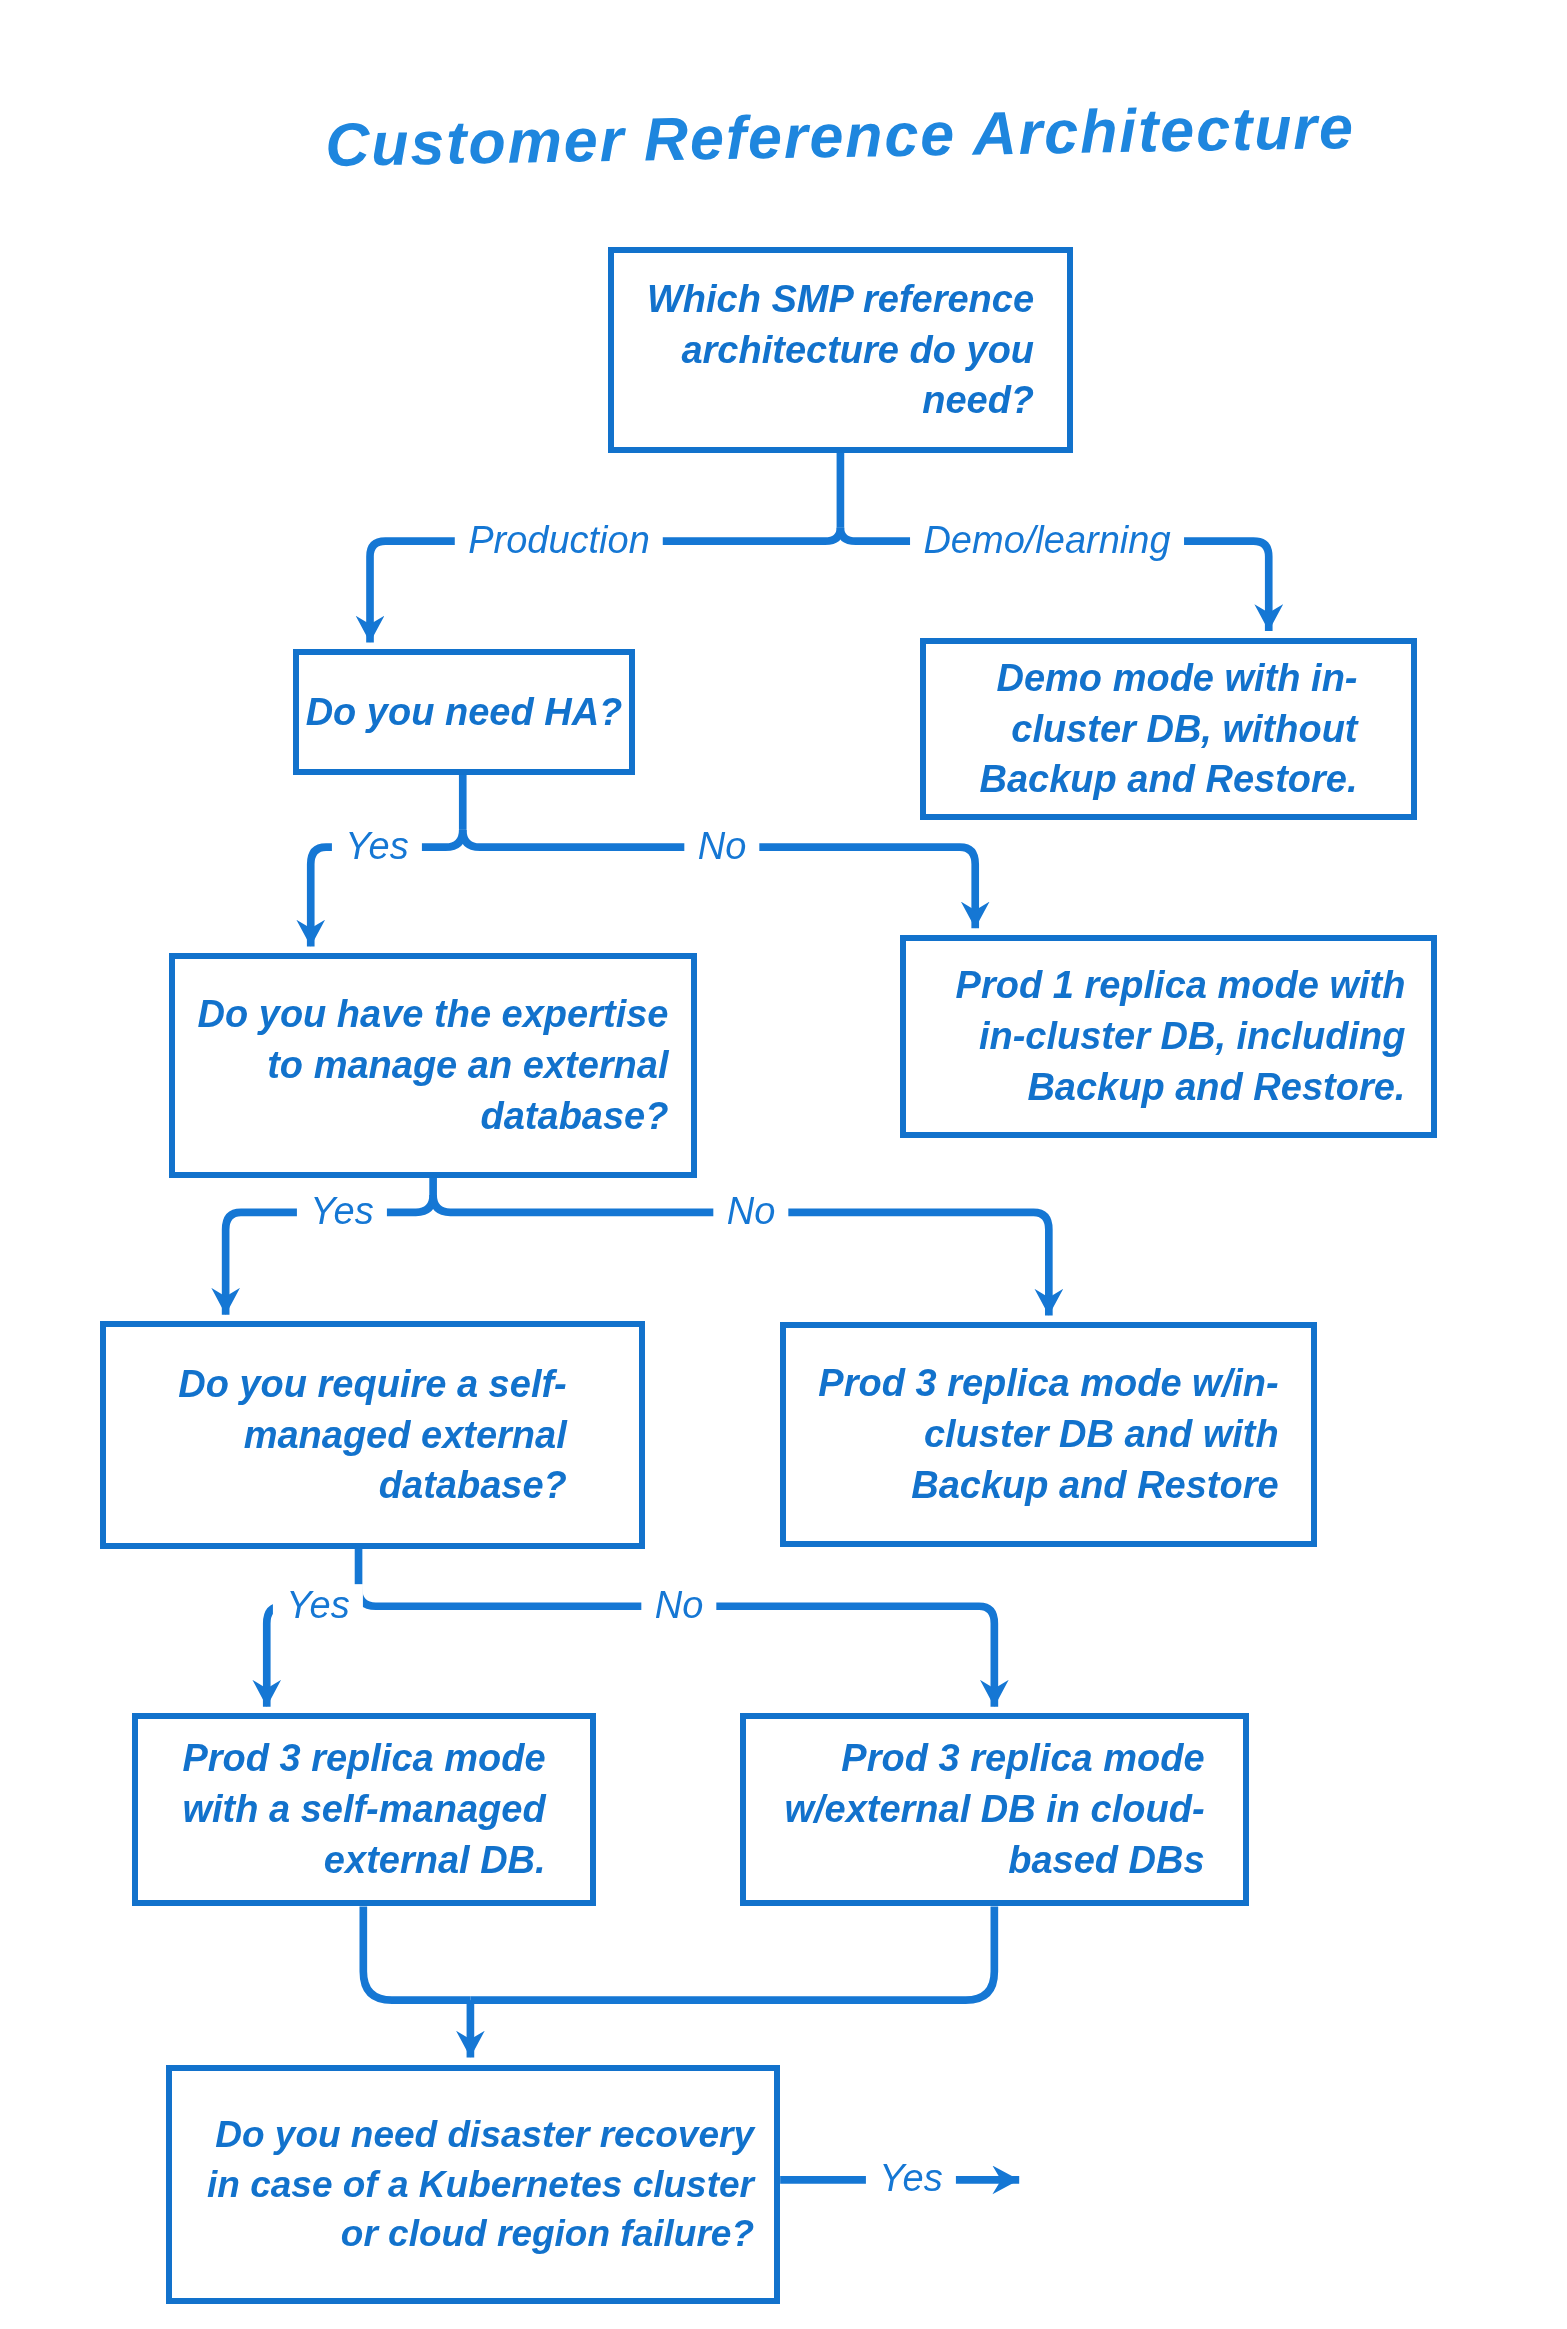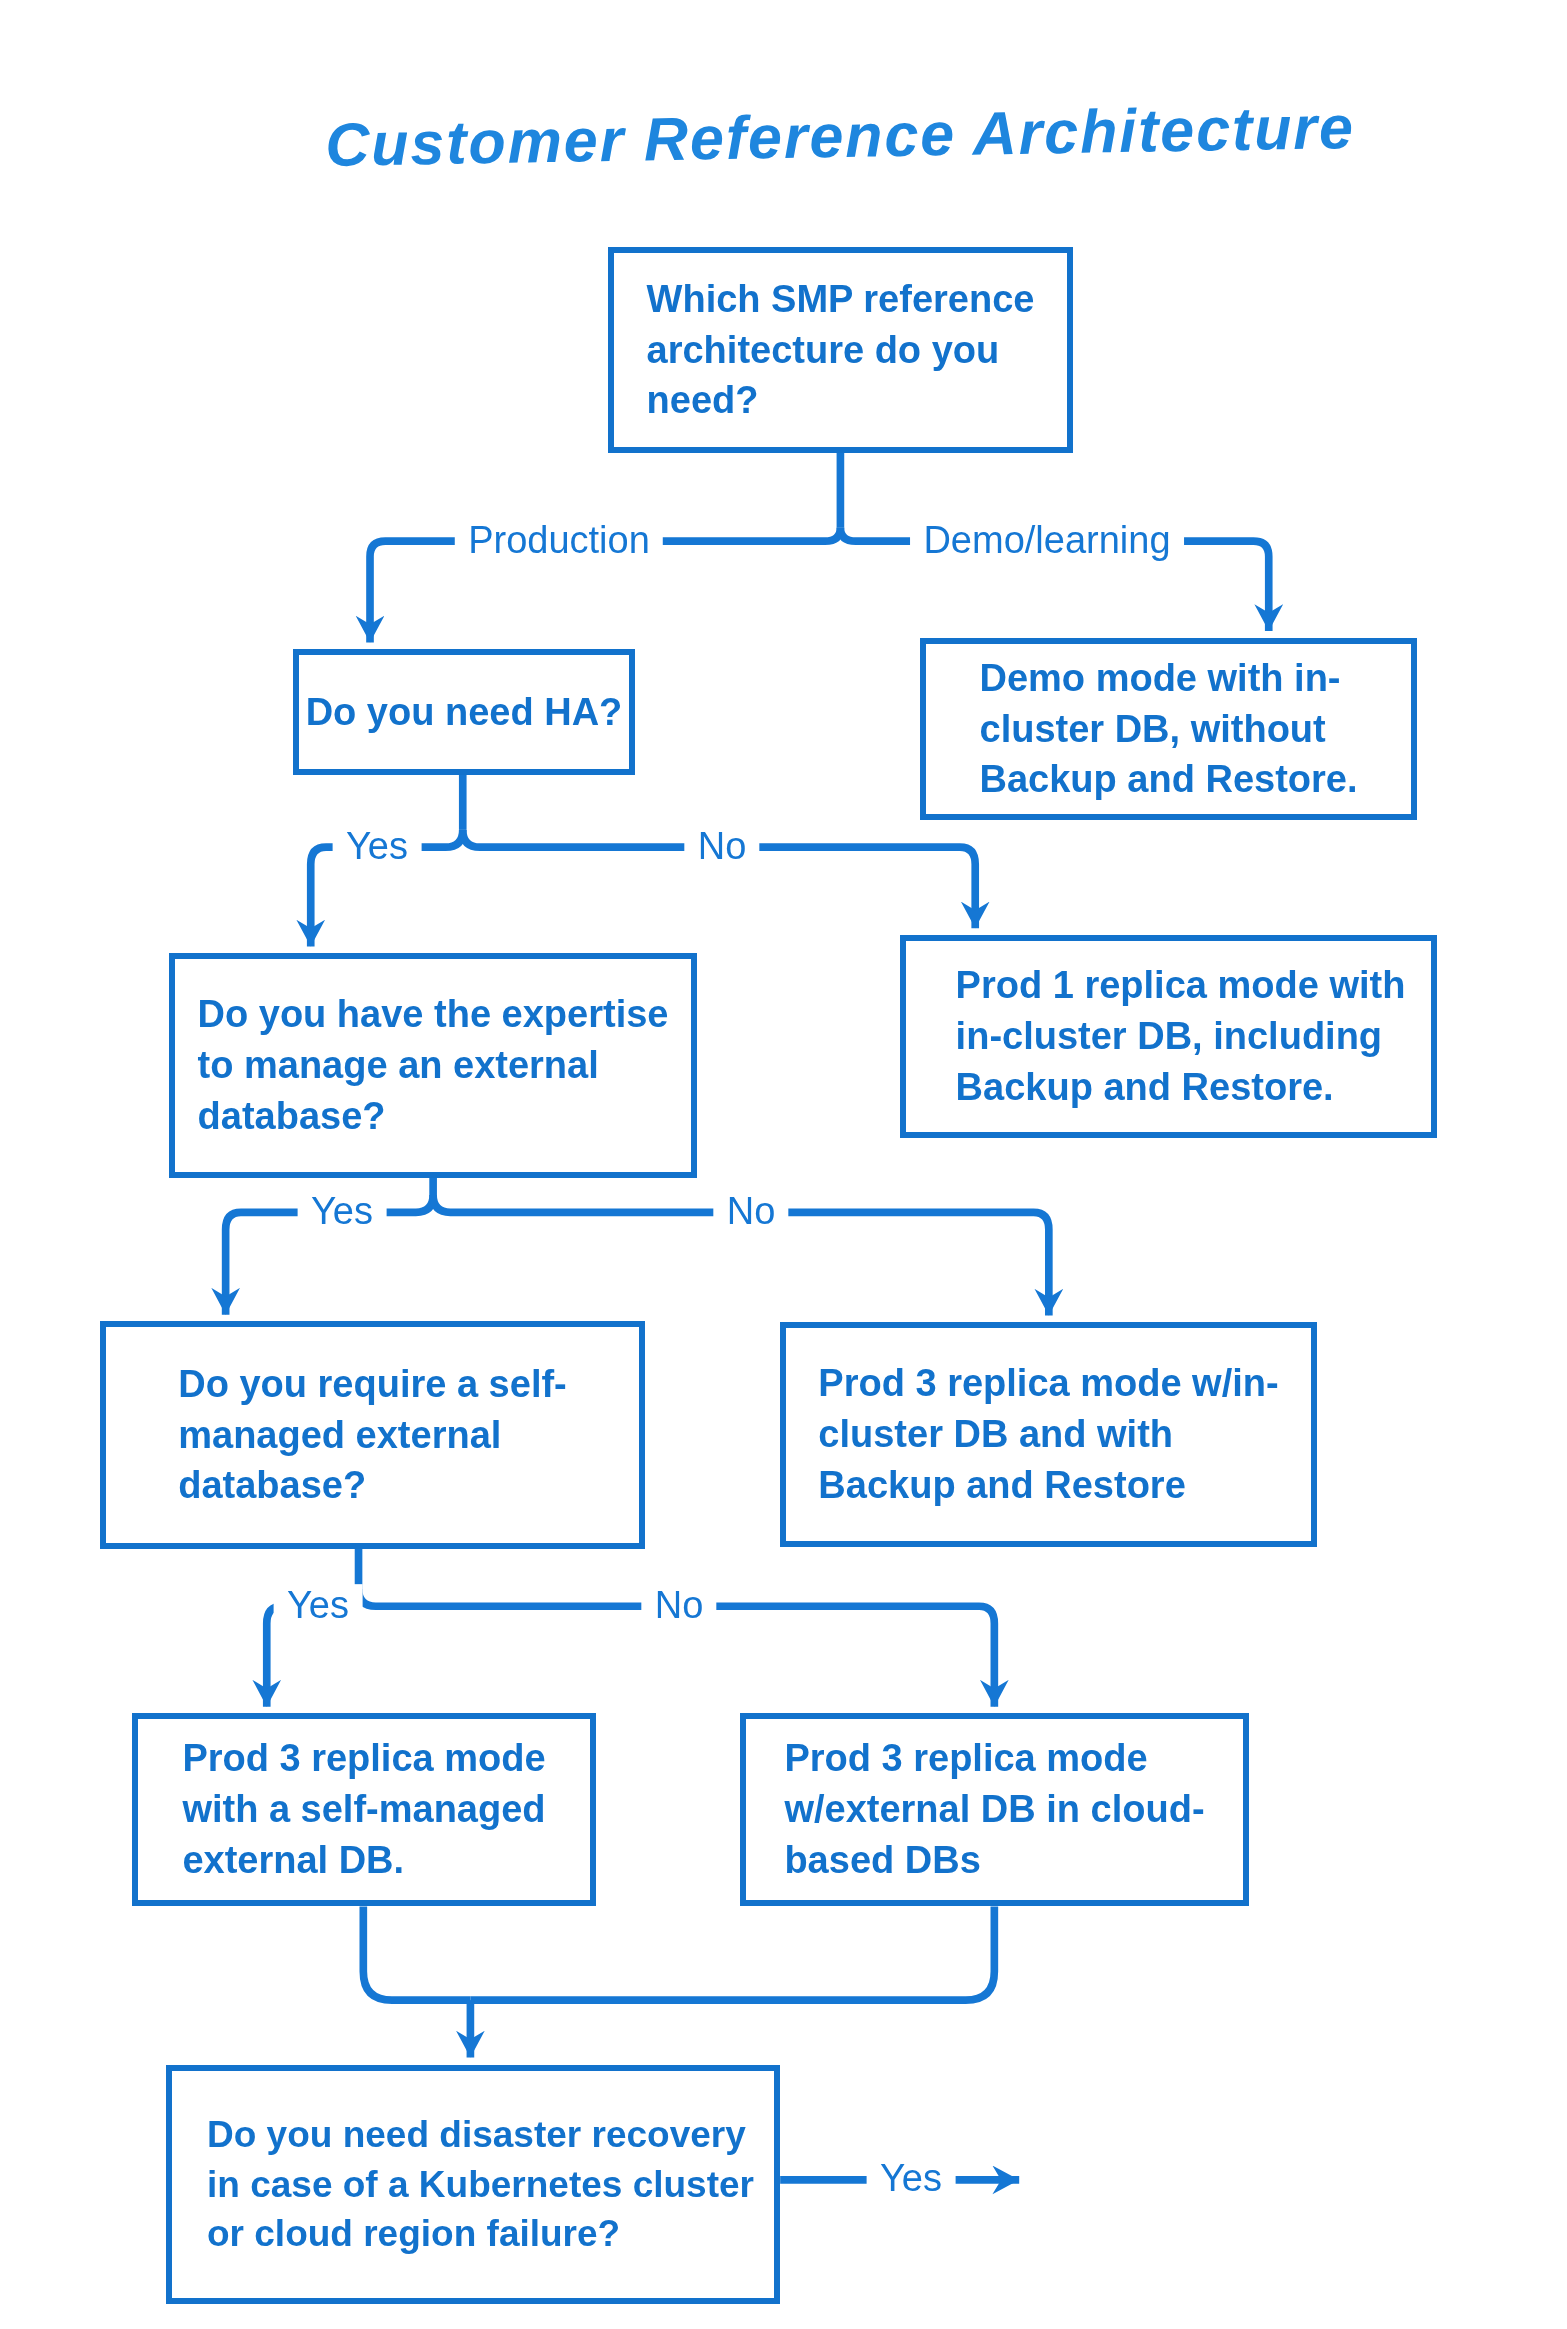--- a/index.html
+++ b/index.html
@@ -36,37 +36,39 @@
     fill:none;
     stroke-linejoin:round;
   }
   .arrowhead-shape{fill:var(--line);}
   .node{
     position:absolute;
     box-sizing:border-box;
     border:6.7px solid var(--accent);
     background:var(--background);
     display:flex;align-items:center;justify-content:center;
-    text-align:left;
+    text-align:right;
     color:var(--accent);
     font-weight:bold;
     font-size:38px;
     line-height:1.34;
     white-space:pre-line;
+    font-style:italic;
   }
   .edge-label{
     position:absolute;
     transform:translate(-50%,-50%);
     background:var(--background);
     color:var(--line);
     font-size:38px;
     font-weight:400;
     line-height:1.05;
     padding:1.9px 13.4px;
     white-space:nowrap;
+    font-style:italic;
   }
 </style>
 </head>
 <body>
 
 <div class="canvas">
 
   <svg class="connector-layer" width="1568" height="2330" viewBox="0 0 1640 2437" xmlns="http://www.w3.org/2000/svg">
     <defs>
       <marker id="arrow" markerUnits="userSpaceOnUse" markerWidth="40" markerHeight="40" refX="28" refY="15" orient="auto">

